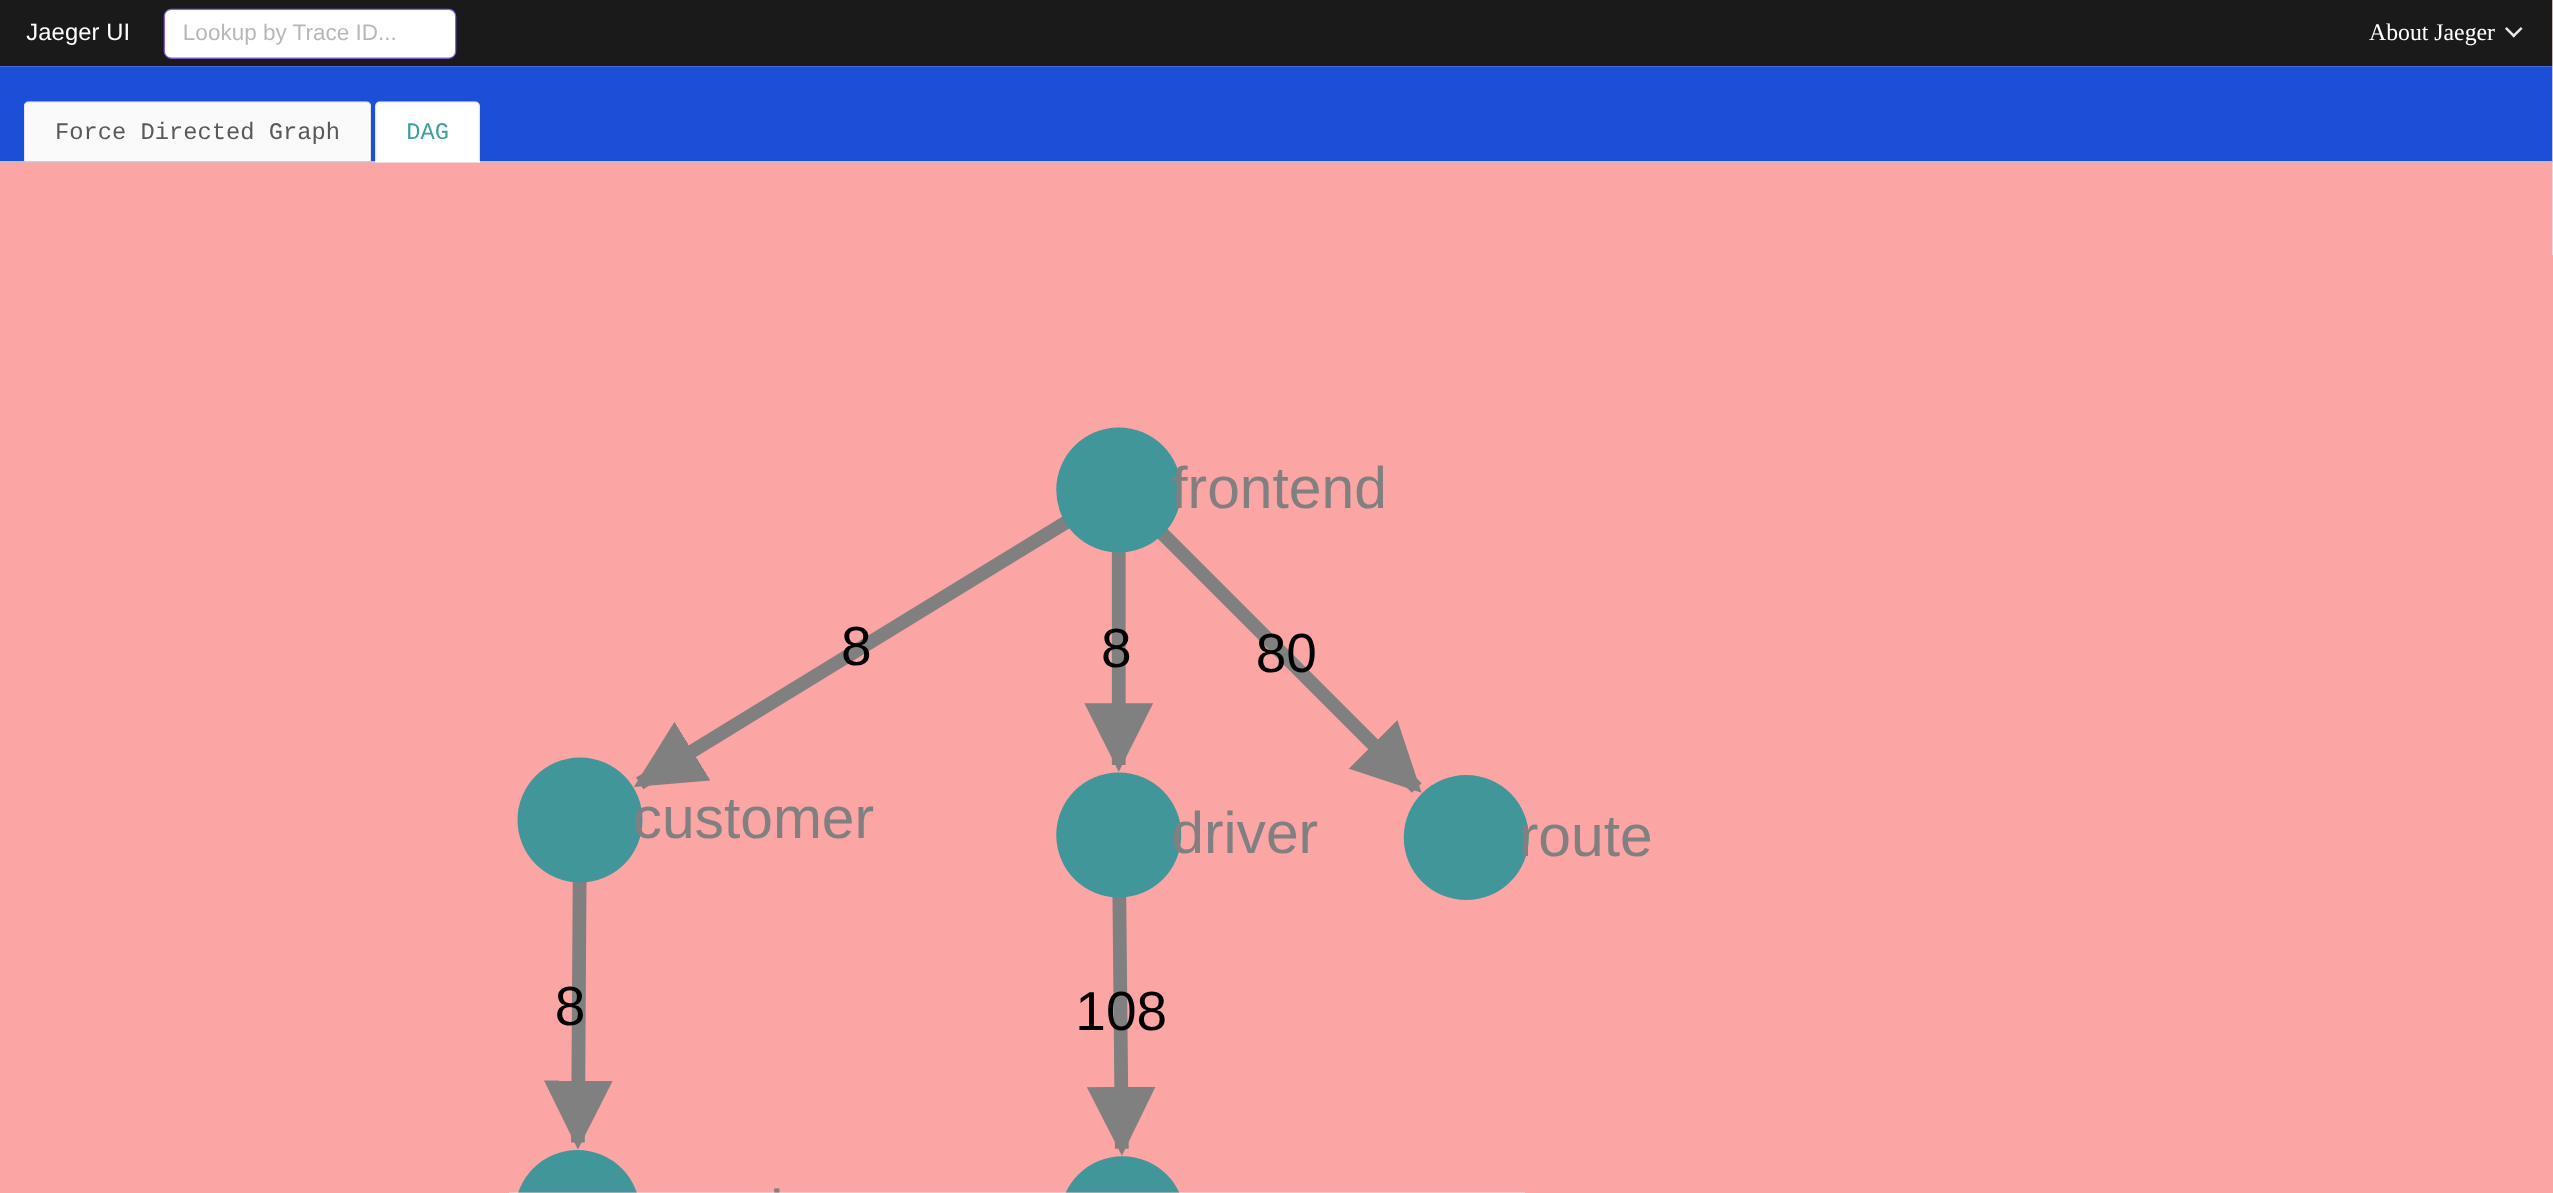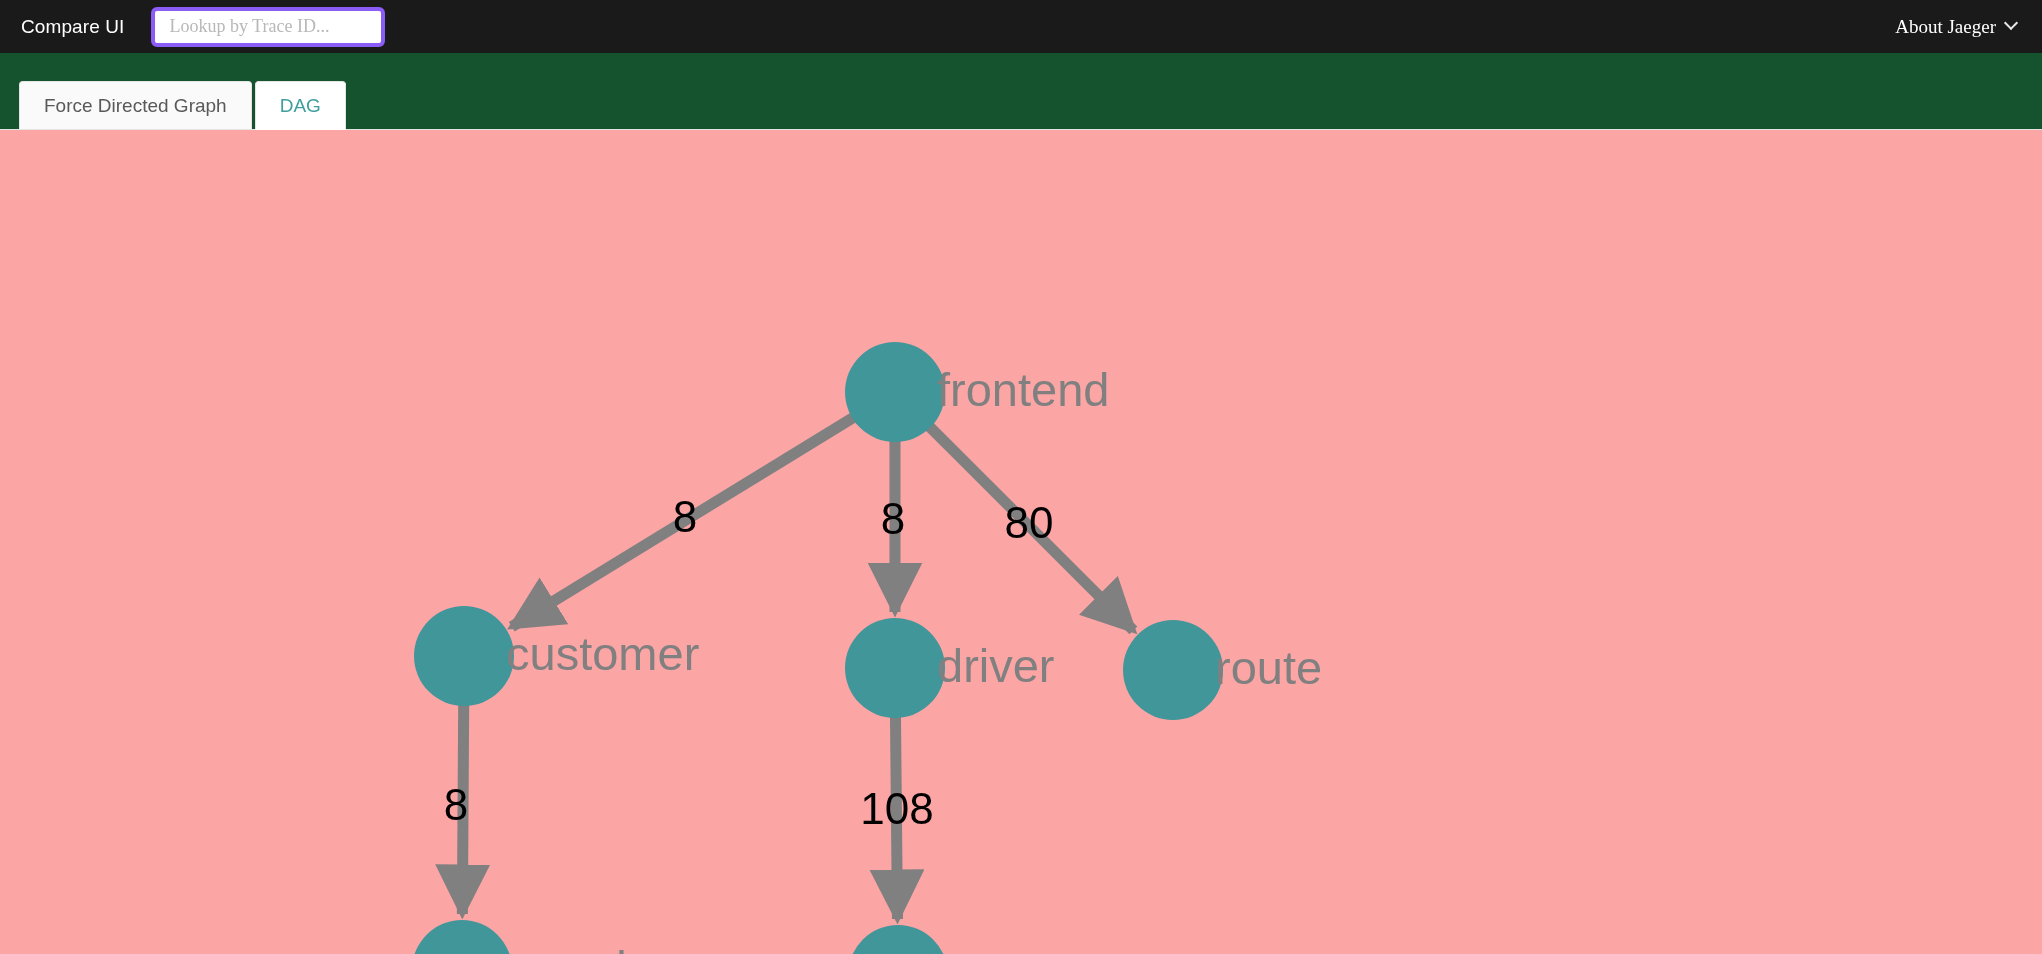--- a/index.html
+++ b/index.html
@@ -36,26 +36,26 @@
   }
   .trace-search {
     display: flex;
     align-items: center;
     padding: 0 7px;
   }
   .trace-search input {
     width: 234px;
     height: 40px;
     box-sizing: border-box;
-    border: 4px solid #8b5cf6;
+    border: 1px solid #8b5cf6;
     border-radius: 6px;
     background: #ffffff;
     padding: 0 14px;
     font-size: 18px;
-    font-family: Liberation Serif, serif;
+    font-family: Liberation Sans, sans-serif;
     color: #333333;
     outline: none;
   }
   .trace-search input::placeholder {
     color: #b8b8b8;
   }
   .nav-items {
     display: flex;
     align-items: stretch;
     margin-left: 26px;
@@ -105,25 +105,26 @@
     height: 8px;
     border-right: 2px solid #e8e8e8;
     border-bottom: 2px solid #e8e8e8;
     transform: rotate(45deg);
   }
 
   
   .tabstrip {
     position: relative;
     height: 76px;
-    background: #14532d;
+    background: #1d4ed8;
     border-bottom: 1px solid #e4e4e4;
     display: flex;
     align-items: flex-end;
     padding-left: 19px;
+    font-family: Liberation Mono, monospace;
   }
   .tab {
     height: 48px;
     box-sizing: border-box;
     display: flex;
     align-items: center;
     padding: 0 24px;
     font-size: 19px;
     color: #595959;
     background: #fafafa;
@@ -166,21 +167,21 @@
     font-size: 44px;
     fill: #000000;
     text-anchor: middle;
     dominant-baseline: middle;
   }
 </style>
 </head>
 <body>
 
 <div class="topbar">
-  <div class="brand">Compare UI</div>
+  <div class="brand">Jaeger UI</div>
 
   <div class="trace-search">
     <input type="text" placeholder="Lookup by Trace ID..." style="">
   </div>
 
 
   <div class="nav-right">
     <div class="about-jaeger">
       <span>About Jaeger</span>
       <span class="caret"></span>

